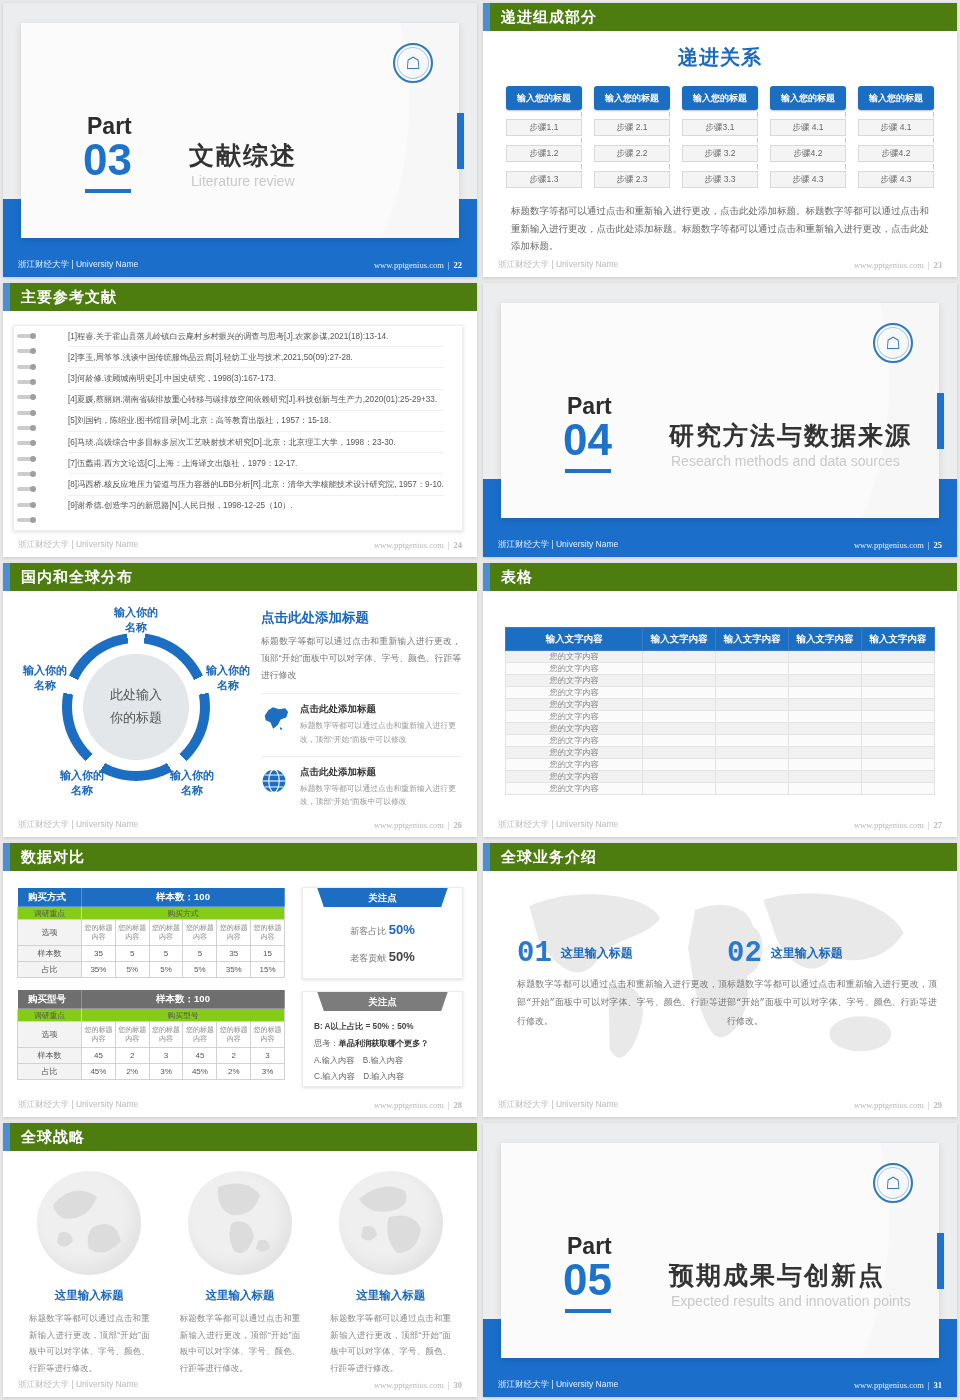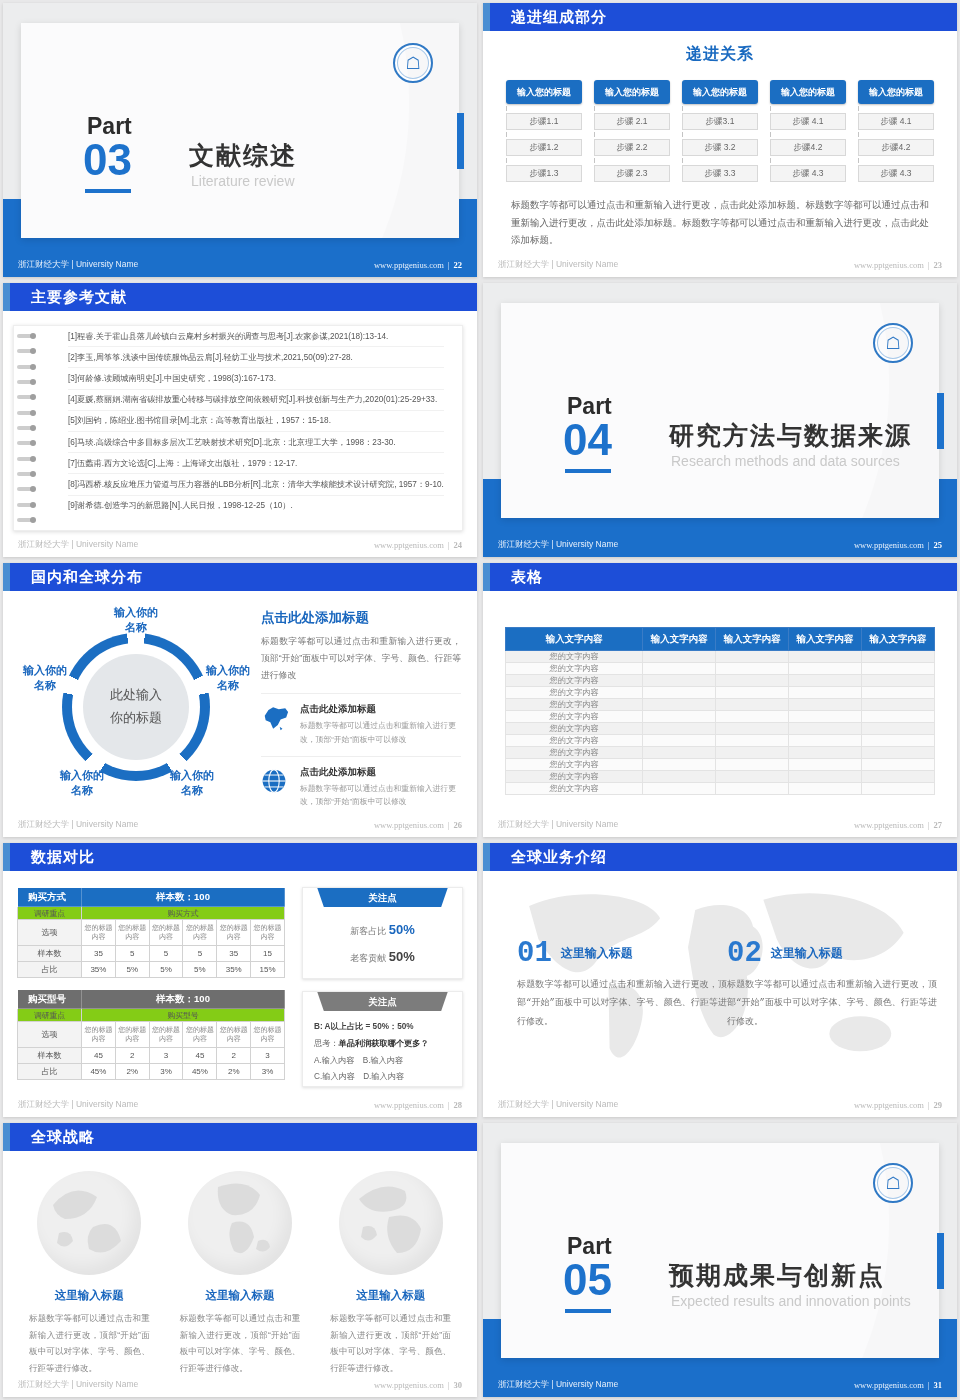--- a/index.html
+++ b/index.html
@@ -25,27 +25,27 @@
   .logo { position:absolute; right:26px; top:20px; width:40px; height:40px; border:2px solid #3079c5; border-radius:50%; box-shadow:inset 0 0 0 2px #fff, inset 0 0 0 3px #a9c9e9; display:flex; align-items:center; justify-content:center; color:#3079c5; z-index:3; }
   .logo::before { content:"☖"; font-size:17px; line-height:1; }
   .part-label { position:absolute; left:66px; top:90px; font-size:23px; font-weight:bold; color:#2d2d2d; z-index:3; }
   .part-num { position:absolute; left:62px; top:115px; font-size:44px; font-weight:bold; color:#1d72cc; line-height:1; z-index:3; }
   .part-line { position:absolute; left:64px; top:166px; width:46px; height:4px; background:#1d72cc; z-index:3; }
   .sec-title { position:absolute; left:168px; top:116px; font-size:25px; font-weight:bold; color:#333; letter-spacing:2px; z-index:3; }
   .sec-sub { position:absolute; left:170px; top:150px; font-size:14px; color:#c9c9c9; z-index:3; }
   .edge-bar { position:absolute; right:13px; top:110px; width:7px; height:56px; background:#1d72cc; z-index:4; }
 
   
-  .hdr { position:relative; height:28px; background:#1d4ed8; color:#fff; display:flex; align-items:center; padding-left:28px; font-size:15px; font-weight:bold; letter-spacing:1px; }
+  .hdr { position:relative; height:28px; background:#4d7c0f; color:#fff; display:flex; align-items:center; padding-left:18px; font-size:15px; font-weight:bold; letter-spacing:1px; }
   .hdr::before { content:""; position:absolute; left:0; top:0; bottom:0; width:7px; background:#4b8ed2; }
 
   
-  .title2 { margin-top:13px; text-align:center; color:#1a6ac0; font-size:16px; font-weight:bold; letter-spacing:1px; }
+  .title2 { margin-top:13px; text-align:center; color:#1a6ac0; font-size:20px; font-weight:bold; letter-spacing:1px; }
   .cols { display:flex; justify-content:center; gap:12px; margin-top:15px; }
-  .scol { width:76px; display:flex; flex-direction:column; align-items:flex-start; }
+  .scol { width:76px; display:flex; flex-direction:column; align-items:flex-end; }
   .sbtn { width:100%; height:24px; background:#1b6ec2; color:#fff; font-size:9px; font-weight:bold; display:flex; align-items:center; justify-content:center; border-radius:3px; box-shadow:0 1px 2px rgba(0,0,0,.25); }
   .conn { width:1px; height:5px; background:#c4c4c4; margin:2px 0; }
   .step { width:100%; height:17px; background:#f4f4f4; border:1px solid #d8d8d8; color:#666; font-size:8.5px; display:flex; align-items:center; justify-content:center; }
   .para2 { margin:14px 28px 0; font-size:9.5px; color:#666; line-height:1.85; text-align:justify; }
 
   
   .panel3 { position:absolute; left:10px; right:14px; top:42px; bottom:26px; background:#fff; border:1px solid #eee; box-shadow:0 1px 4px rgba(0,0,0,.14); }
   .spiral { position:absolute; left:3px; top:8px; bottom:8px; width:24px; display:flex; flex-direction:column; justify-content:space-between; }
   .ring { width:17px; height:4px; background:#cdcdcd; border-radius:2px; position:relative; }
   .ring::after { content:""; position:absolute; right:-2px; top:-1px; width:6px; height:6px; border-radius:50%; background:#9f9f9f; }

